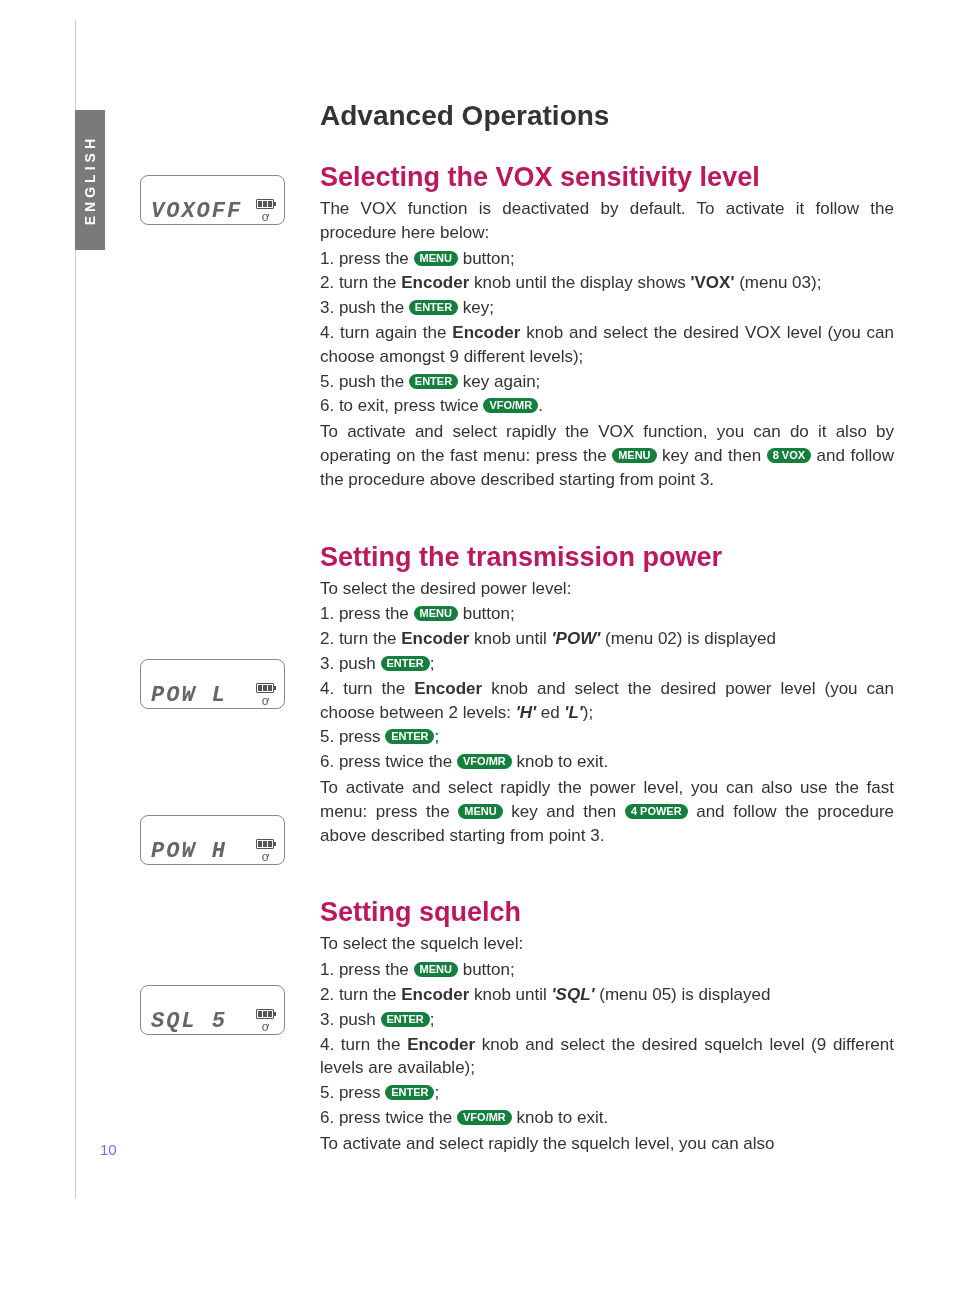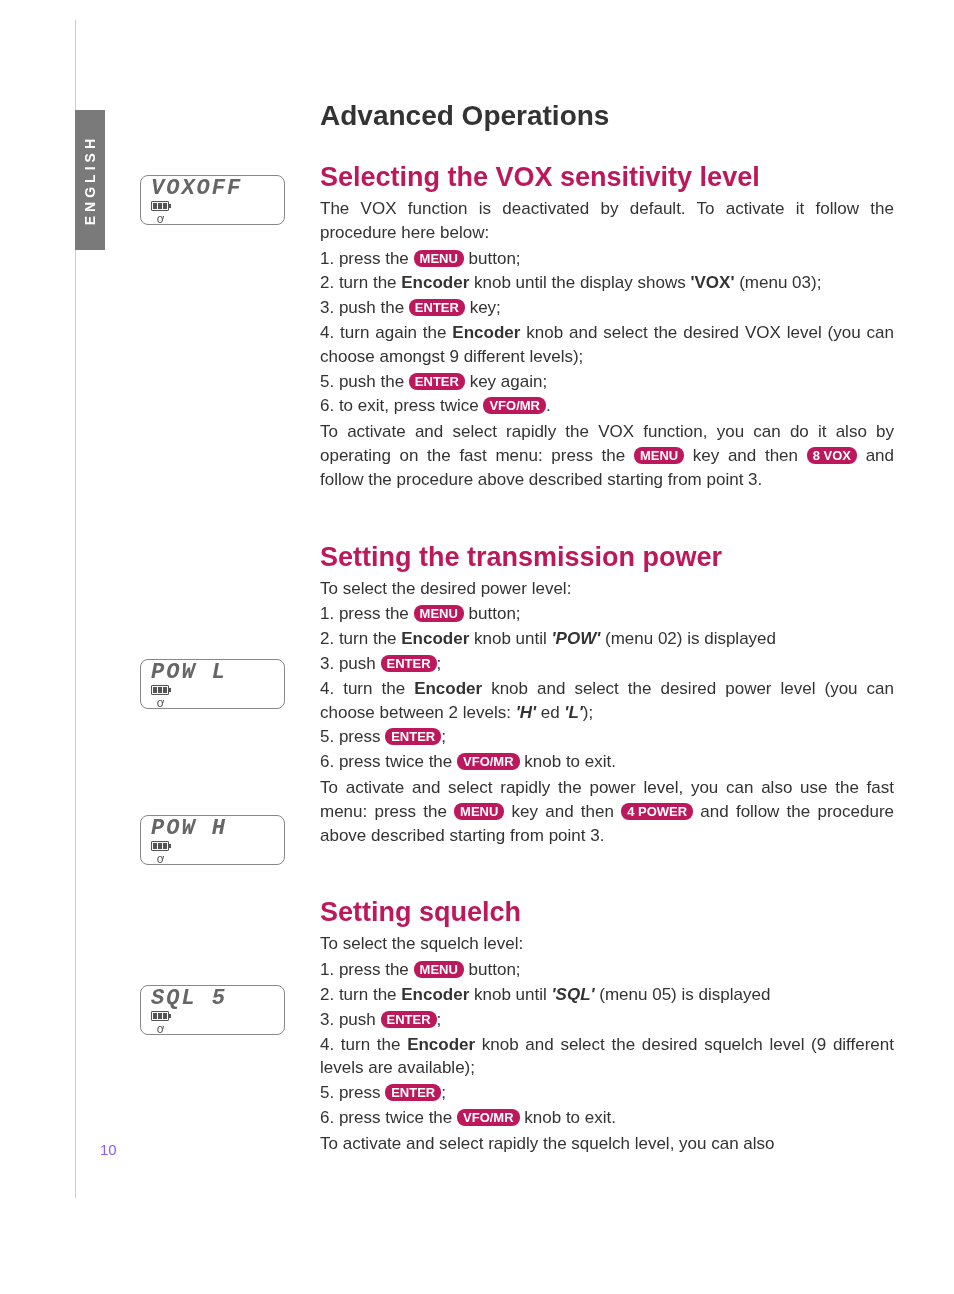--- a/index.html
+++ b/index.html
@@ -65,45 +65,44 @@
     text-align: justify;
   }
   .step {
     font-size: 17px;
     line-height: 1.4;
     margin: 1px 0;
     text-align: justify;
   }
   .key {
     display: inline-block;
-    background: #be185d;
+    background: #15803d;
     color: #fff;
-    font-size: 13px;
+    font-size: 11px;
     font-weight: bold;
     padding: 2px 6px 2px 6px;
     border-radius: 8px;
     vertical-align: middle;
     line-height: 1;
     position: relative;
     top: -1px;
   }
   .lcd-box {
     position: absolute;
     left: 140px;
     width: 145px;
     height: 50px;
     border: 1px solid #888;
     border-radius: 8px;
     display: flex;
-    align-items: flex-start;
+    align-items: flex-end;
     padding: 0 10px;
     box-sizing: border-box;
     font-family: 'Courier New', monospace;
     color: #555;
-    flex-direction: column;
   }
   .lcd-text {
     font-size: 22px;
     letter-spacing: 2px;
     flex: 1;
     font-style: italic;
     font-weight: bold;
     color: #666;
   }
   .lcd-icons {

